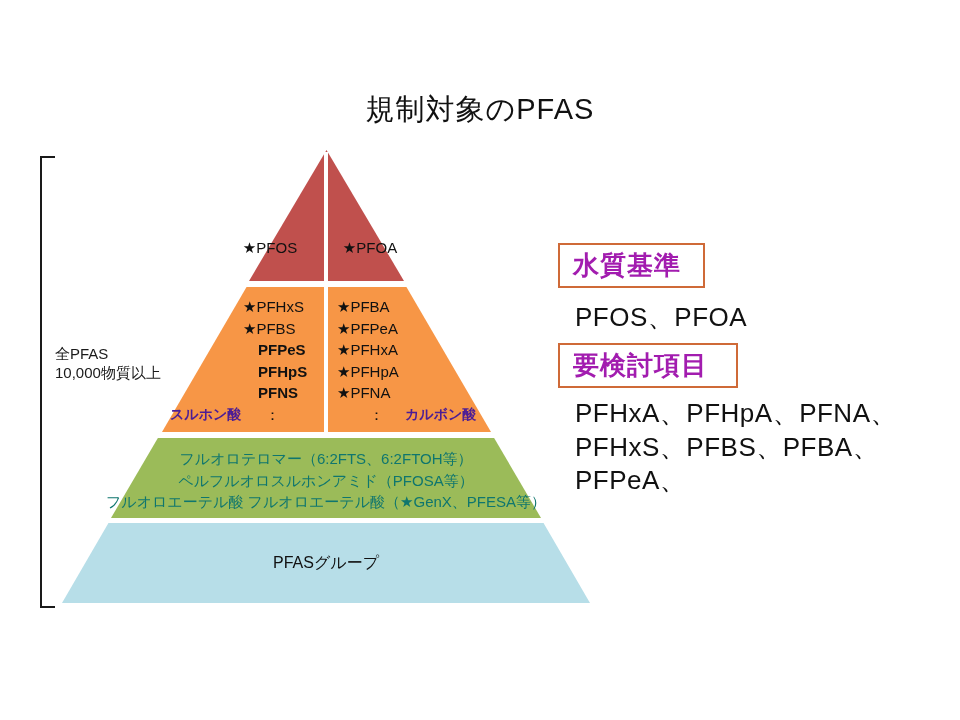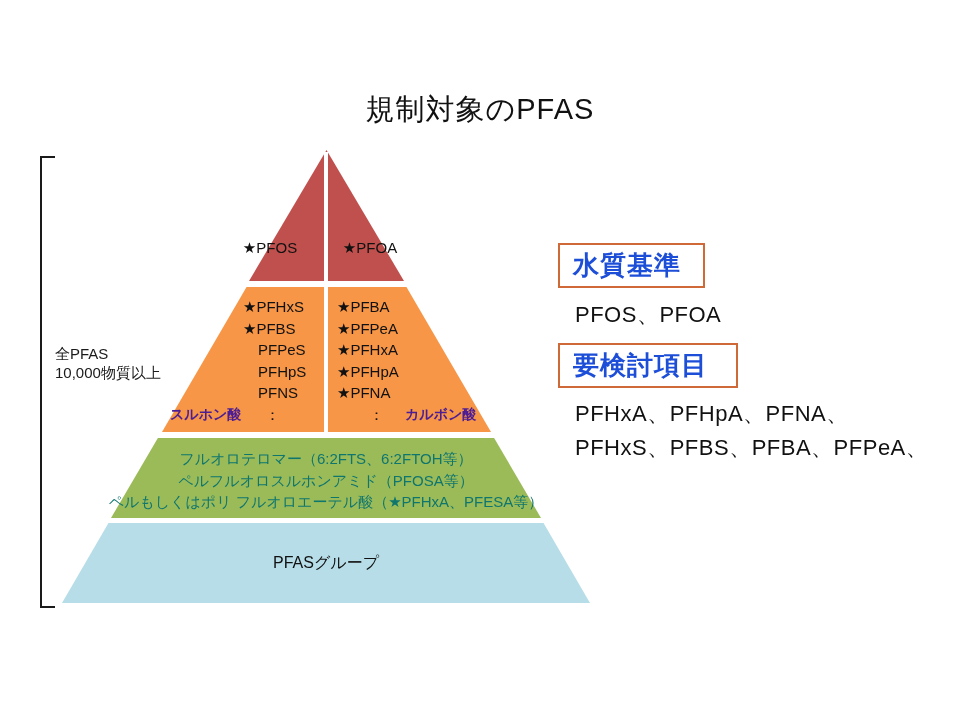--- a/index.html
+++ b/index.html
@@ -69,21 +69,21 @@
   .lvl1-left  { left: 220px; }
   .lvl1-right { left: 320px; }
 
   
   .chem-col {
     top: 296px; width: 110px;
     font-size: 15px; line-height: 21.5px; color: #111;
   }
   .chem-col-left  { left: 243px; }
   .chem-col-right { left: 337px; }
-  .indent   { padding-left: 15px; }
+  .indent   { padding-left: 15px; font-weight: bold; }
   .colon-l  { padding-left: 22px; }
   .colon-r  { padding-left: 32px; }
 
   .acid-caption {
     top: 406px; font-size: 14px; font-weight: 700; color: #4c1d95;
   }
   .caption-left  { left: 170px; }
   .caption-right { left: 405px; }
 
   
@@ -96,28 +96,28 @@
   .lvl4-text {
     left: 126px; top: 553px; width: 400px;
     text-align: center; font-size: 16px; color: #111;
   }
 
   
   .callout-box {
     border: 2px solid #cf6a38;
     display: flex; align-items: center;
     box-sizing: border-box;
-    font-weight: 700; font-size: 26px; color: #1d4ed8;
+    font-weight: 700; font-size: 26px; color: #a21caf;
     padding-left: 13px; letter-spacing: 1px;
   }
   .box1 { left: 558px; top: 243px; width: 147px; height: 45px; }
   .box2 { left: 558px; top: 343px; width: 180px; height: 45px; }
 
   .callout-body {
-    font-size: 22px; color: #111; letter-spacing: 0.5px;
+    font-size: 26px; color: #111; letter-spacing: 0.5px;
   }
   .body1 { left: 575px; top: 300px; width: 360px; }
   .body2 { left: 575px; top: 397px; width: 380px; line-height: 33.5px; }
 </style>
 </head>
 <body>
 
 <div class="abs title">規制対象のPFAS</div>
 
 <div class="abs bracket"></div>
@@ -152,21 +152,21 @@
   <div>★PFNA</div>
   <div class="colon-r">：</div>
 </div>
 
 <div class="abs acid-caption caption-left">スルホン酸</div>
 <div class="abs acid-caption caption-right">カルボン酸</div>
 
 <div class="abs lvl3-text">
   <div>フルオロテロマー（6:2FTS、6:2FTOH等）</div>
   <div>ペルフルオロスルホンアミド（PFOSA等）</div>
-  <div>ペルもしくはポリ フルオロエーテル酸（★PFHxA、PFESA等）</div>
+  <div>フルオロエーテル酸 フルオロエーテル酸（★GenX、PFESA等）</div>
 </div>
 
 <div class="abs lvl4-text">PFASグループ</div>
 
 <div class="abs callout-box box1">
   <span>水質基準</span>
 </div>
 <div class="abs callout-body body1">PFOS、PFOA</div>
 
 <div class="abs callout-box box2">

